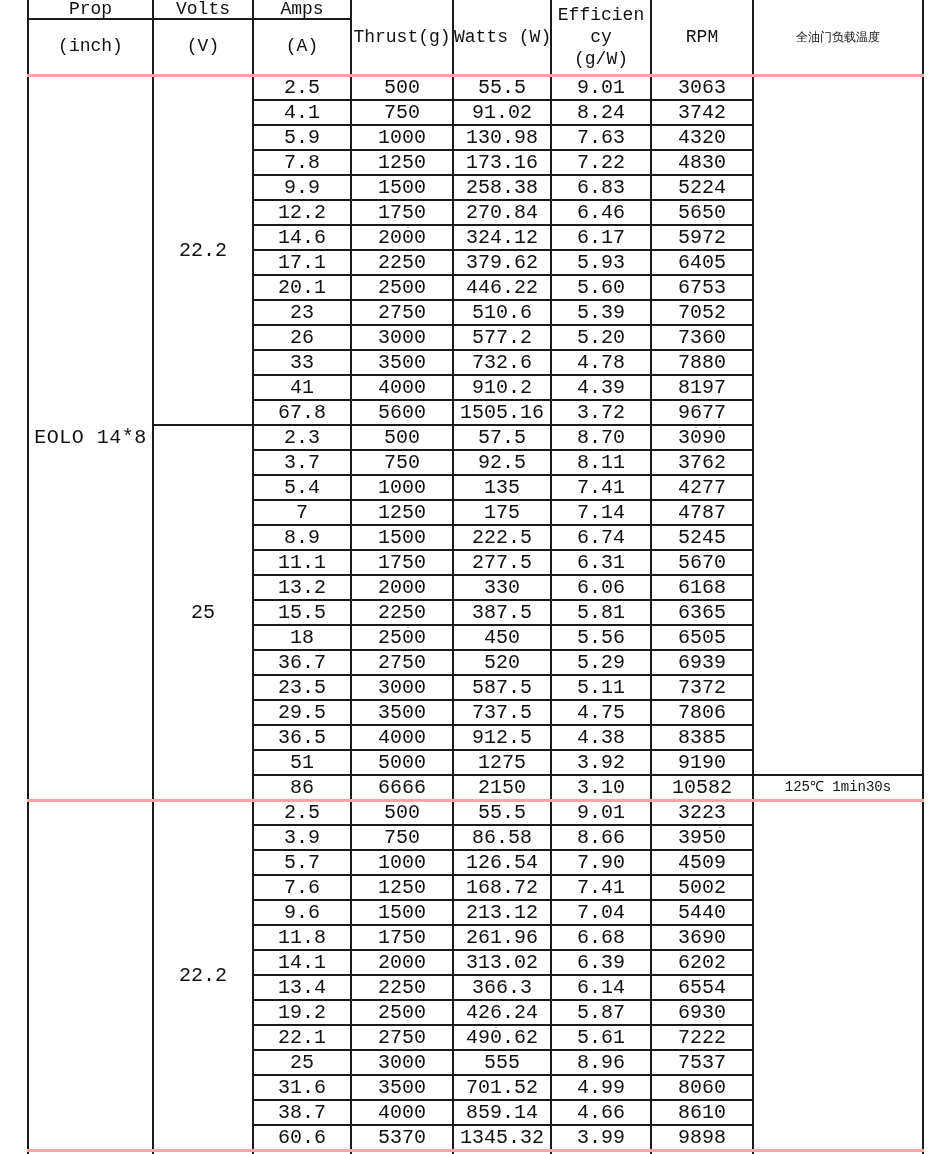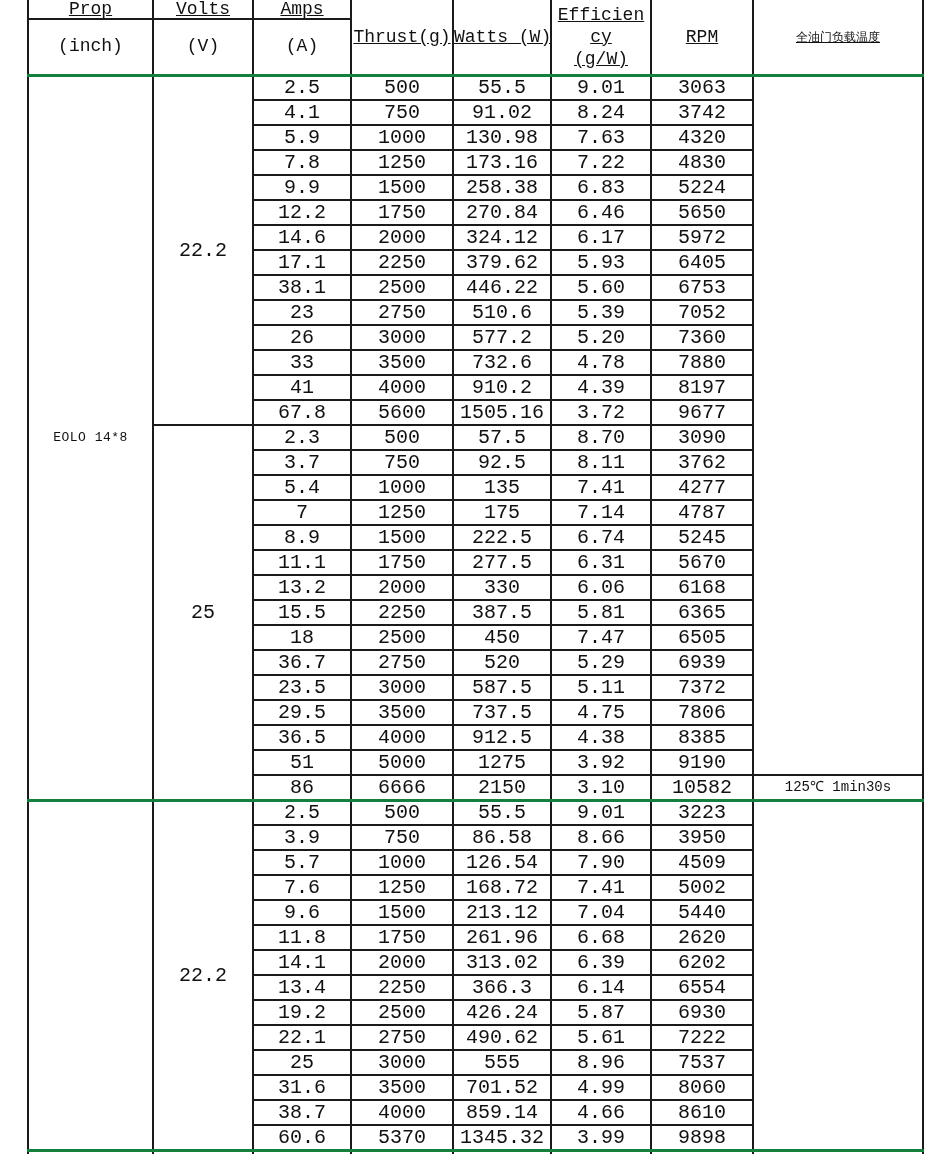--- a/index.html
+++ b/index.html
@@ -30,28 +30,28 @@
     text-align: center;
     vertical-align: middle;
     padding: 0;
     font-size: 20px;
     line-height: 1.05;
     white-space: nowrap;
     overflow: hidden;
   }
   thead td { font-size: 18px; }
   tr.h1 { height: 19px; }
-  tr.h1 td { vertical-align: bottom; line-height: 1; text-decoration: underline; }
+  tr.h1 td { vertical-align: bottom; line-height: 1; }
   tr.h1 td.tall { vertical-align: middle; }
   tr.h2 { height: 56px; }
   tbody tr { height: 25px; }
-  tr.section-start td { border-top: 3px solid #15803d; margin-top: 24px; }
+  tr.section-start td { border-top: 3px solid #fca5a5; margin-top: 24px; }
   td.eff-cell div { line-height: 22px; }
   td.temp-note { font-size: 14px; }
-  td.prop-col { font-size: 13px; letter-spacing: 0.5px; }
+  td.prop-col { font-size: 20px; letter-spacing: 0.5px; }
   td.temp-col-head { font-size: 12px; font-family: "Liberation Sans", sans-serif; }
 </style>
 </head>
 <body>
 
 <div class="sheet">
   <table>
     <colgroup>
       <col style="width:125px">
       <col style="width:100px">
@@ -137,21 +137,21 @@
           <td>5972</td>
         </tr>
         <tr>
           <td>17.1</td>
           <td>2250</td>
           <td>379.62</td>
           <td>5.93</td>
           <td>6405</td>
         </tr>
         <tr>
-          <td>38.1</td>
+          <td>20.1</td>
           <td>2500</td>
           <td>446.22</td>
           <td>5.60</td>
           <td>6753</td>
         </tr>
         <tr>
           <td>23</td>
           <td>2750</td>
           <td>510.6</td>
           <td>5.39</td>
@@ -239,21 +239,21 @@
           <td>15.5</td>
           <td>2250</td>
           <td>387.5</td>
           <td>5.81</td>
           <td>6365</td>
         </tr>
         <tr>
           <td>18</td>
           <td>2500</td>
           <td>450</td>
-          <td>7.47</td>
+          <td>5.56</td>
           <td>6505</td>
         </tr>
         <tr>
           <td>36.7</td>
           <td>2750</td>
           <td>520</td>
           <td>5.29</td>
           <td>6939</td>
         </tr>
         <tr>
@@ -328,21 +328,21 @@
           <td>1500</td>
           <td>213.12</td>
           <td>7.04</td>
           <td>5440</td>
         </tr>
         <tr>
           <td>11.8</td>
           <td>1750</td>
           <td>261.96</td>
           <td>6.68</td>
-          <td>2620</td>
+          <td>3690</td>
         </tr>
         <tr>
           <td>14.1</td>
           <td>2000</td>
           <td>313.02</td>
           <td>6.39</td>
           <td>6202</td>
         </tr>
         <tr>
           <td>13.4</td>

